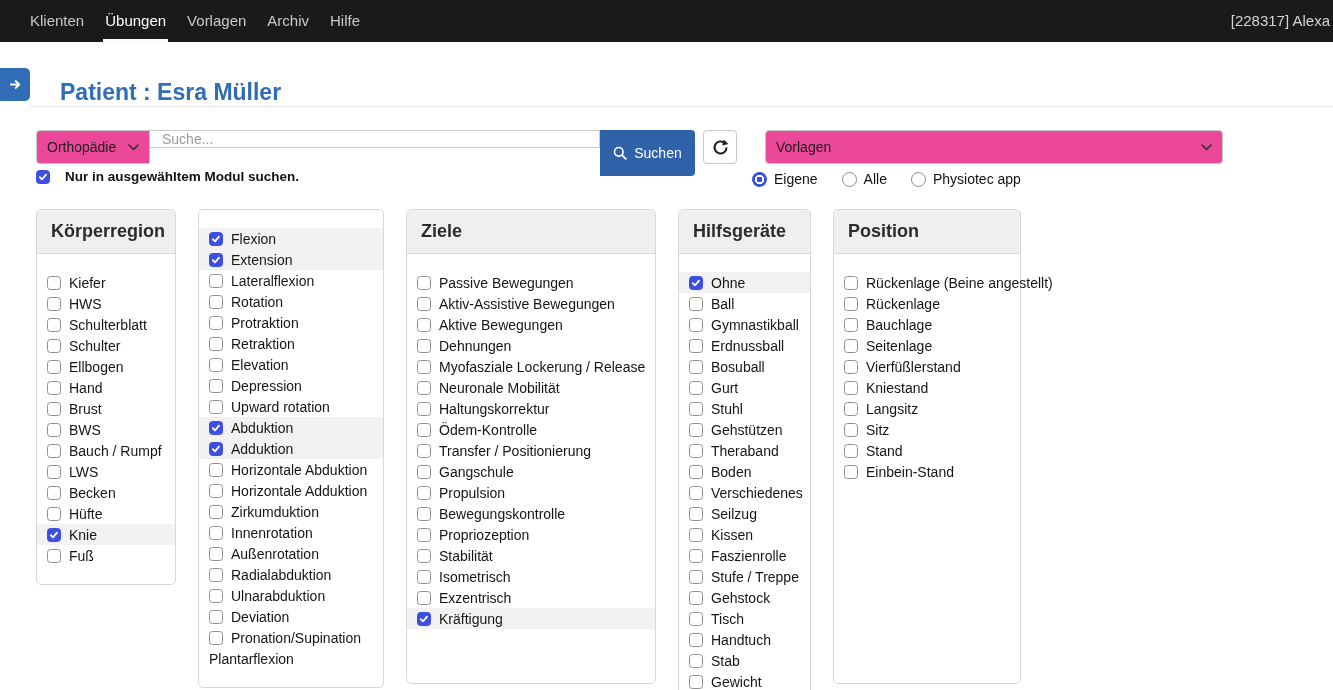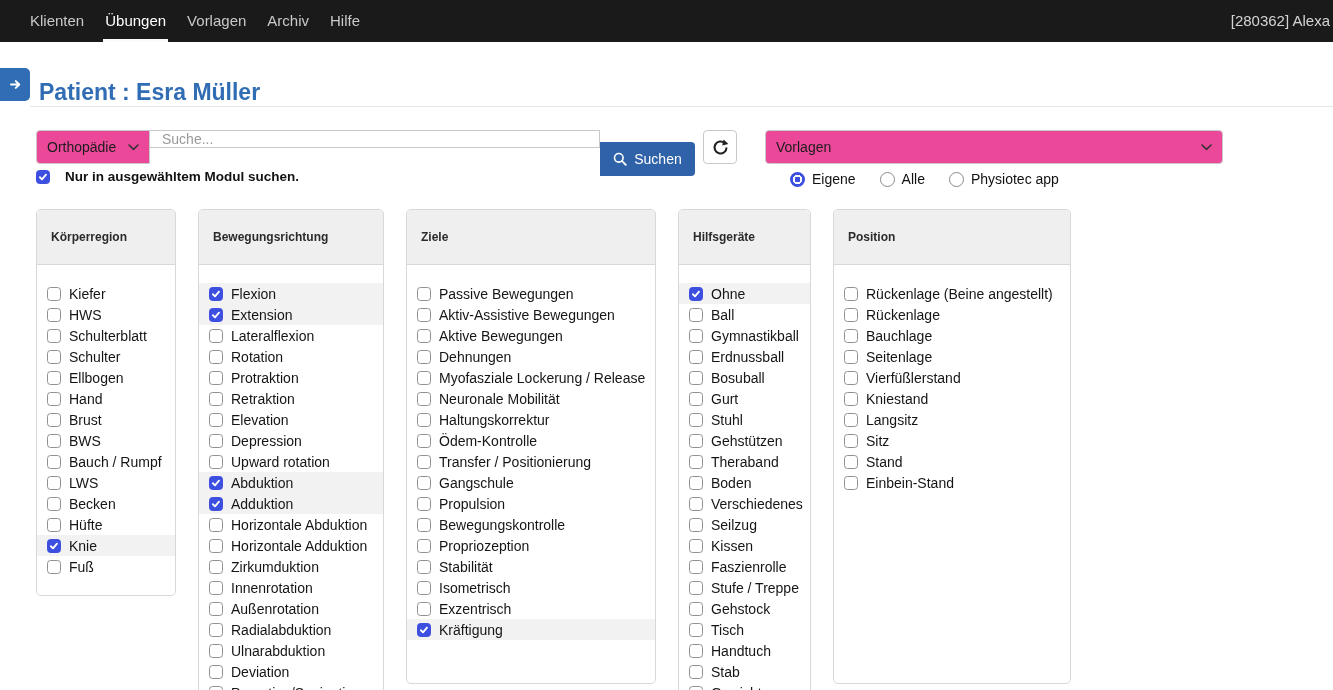--- a/index.html
+++ b/index.html
@@ -55,21 +55,21 @@
     width: 30px; height: 33px;
     background: var(--accent-blue, #316db4);
     border: none;
     border-radius: 0 5px 5px 0;
     display: flex; align-items: center; justify-content: center;
     cursor: pointer;
     padding: 0;
   }
   .page-title {
     position: absolute;
-    left: 39px; top: 22px;
+    left: 60px; top: 22px;
     font-size: 23px;
     font-weight: bold;
     color: var(--accent-blue, #316db4);
     white-space: nowrap;
   }
   .head-divider { position: absolute; left: 30px; right: 0; bottom: 0; border-bottom: 1px solid #e7e7e7; }
   
   .controls { position: relative; height: 102px; }
   .search-group { position: absolute; left: 36px; top: 23px; display: flex; height: 34px; }
   .fake-select {
@@ -87,74 +87,73 @@
     border: 1px solid #c9c9c9;
     border-left: none;
     padding: 0 12px;
     font-size: 14px;
     font-family: inherit;
     outline: none;
     color: #1c1c1c;
   }
   .search-input::placeholder { color: #9a9a9a; }
   .search-btn {
-    width: 95px; height: 34px;
+    width: 95px; height: 46px;
     background: var(--button-blue, #2f62a9);
     color: #fff;
     border: none;
     border-radius: 0 4px 4px 0;
     font-size: 14px;
     font-family: inherit;
     display: flex; align-items: center; justify-content: center;
     gap: 7px;
     cursor: pointer;
-    margin-top: 12px;
   }
   .refresh-btn {
     margin-left: 8px;
     width: 34px; height: 34px;
     background: #fff;
     border: 1px solid #c9c9c9;
     border-radius: 4px;
     display: flex; align-items: center; justify-content: center;
     cursor: pointer;
     color: #222;
   }
   .module-check {
     position: absolute; left: 36px; top: 62px;
     display: flex; align-items: center; gap: 7px;
     font-size: 13.5px; font-weight: bold; color: #111;
     cursor: pointer;
   }
   .vorlagen-select { position: absolute; left: 765px; top: 23px; width: 458px; height: 34px; border-radius: 4px; }
-  .radios { position: absolute; left: 790px; top: 64px; display: flex; gap: 24px; }
+  .radios { position: absolute; left: 752px; top: 64px; display: flex; gap: 24px; }
   .radio-item { display: flex; align-items: center; font-size: 14px; color: #111; cursor: pointer; }
   .radio {
     width: 15px; height: 15px; border-radius: 50%;
     border: 1px solid #8a8a8a; background: #fff;
     margin-right: 7px; flex: none;
   }
   .radio-item.selected .radio {
     border: none;
     background: radial-gradient(circle, var(--checkbox-accent, #3c4fe0) 0 2.8px, #fff 3px 4.7px, var(--checkbox-accent, #3c4fe0) 5px);
   }
   
   .panels { display: flex; align-items: flex-start; margin-left: 36px; gap: 22px; }
   .panel { border: 1px solid #d8d8d8; border-radius: 5px; background: #fff; }
   .panels > .panel:nth-child(1) { width: 140px; }
   .panels > .panel:nth-child(2) { width: 186px; }
   .panels > .panel:nth-child(3) { width: 250px; height: 475px; }
   .panels > .panel:nth-child(4) { width: 133px; }
-  .panels > .panel:nth-child(5) { width: 238px; height: 475px; }
+  .panels > .panel:nth-child(5) { width: 188px; height: 475px; }
   .panel-header {
     background: var(--panel-header-bg, #efefef);
     border-bottom: 1px solid #d8d8d8;
     border-radius: 5px 5px 0 0;
-    padding: 20px 14px;
-    font-size: 12px; font-weight: bold; color: #2b2b2b;
+    padding: 11px 14px;
+    font-size: 18px; font-weight: bold; color: #2b2b2b;
     white-space: nowrap;
   }
   .panel-body { padding: 18px 0; }
   .crow {
     height: 21px;
     display: flex; align-items: center;
     padding: 0 10px;
     font-size: 14px;
     white-space: nowrap;
     cursor: pointer;
@@ -180,21 +179,21 @@
       <span class="nav-item">Klienten</span>
 
       <span class="nav-item active">Übungen</span>
 
       <span class="nav-item">Vorlagen</span>
 
       <span class="nav-item">Archiv</span>
 
       <span class="nav-item">Hilfe</span>
     </div>
-  <span class="nav-user">[280362] Alexa</span>
+  <span class="nav-user">[228317] Alexa</span>
 </nav>
 
 <header class="page-head">
   <button class="back-btn">
     <span style="display:flex">
       <svg width="15" height="15" viewBox="0 0 16 16">
           <path d="M3.2 8 H11.8 M8.3 4.4 L12 8 L8.3 11.6" fill="none" stroke="#fff" stroke-width="2.1" stroke-linecap="round" stroke-linejoin="round"></path>
         </svg>
     </span>
   </button>
@@ -370,21 +369,20 @@
         <div class="crow">
           <span class="cb">
             
           </span>
           <span>Fuß</span>
         </div>
       </div>
   </section>
 
   <section class="panel">
-    <div class="panel-header">Bewegungsrichtung</div>
     <div class="panel-body">
 
         <div class="crow on">
           <span class="cb">
             <svg class="tick" width="10" height="10" viewBox="0 0 12 12">
               <path d="M2.3 6.3 L4.8 8.8 L9.6 3.2" fill="none" stroke="#fff" stroke-width="2.2" stroke-linecap="round" stroke-linejoin="round"></path>
             </svg>
           </span>
           <span>Flexion</span>
         </div>

